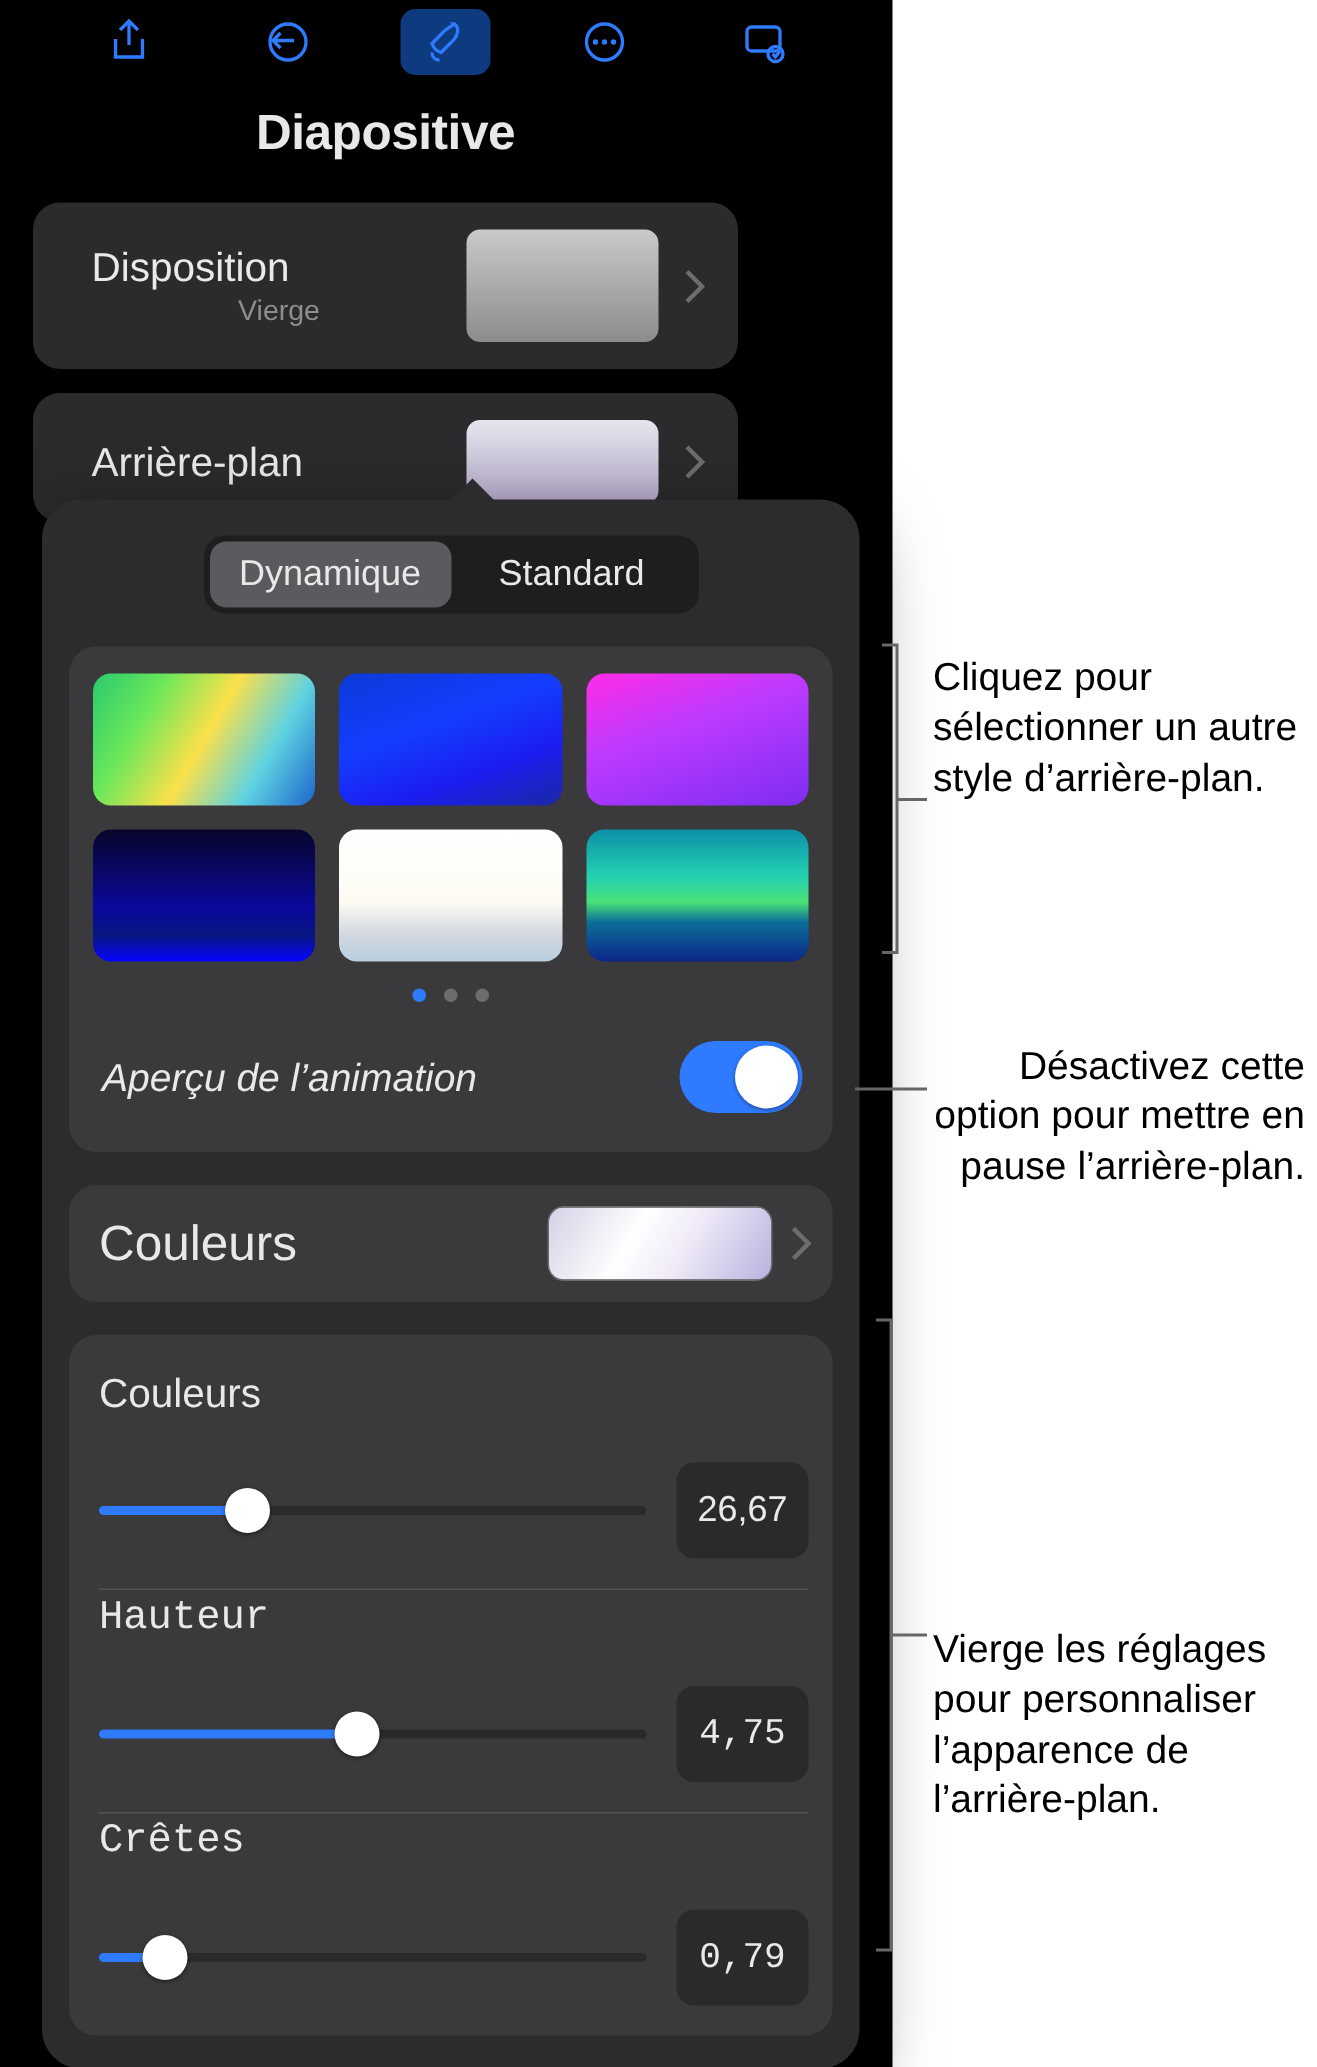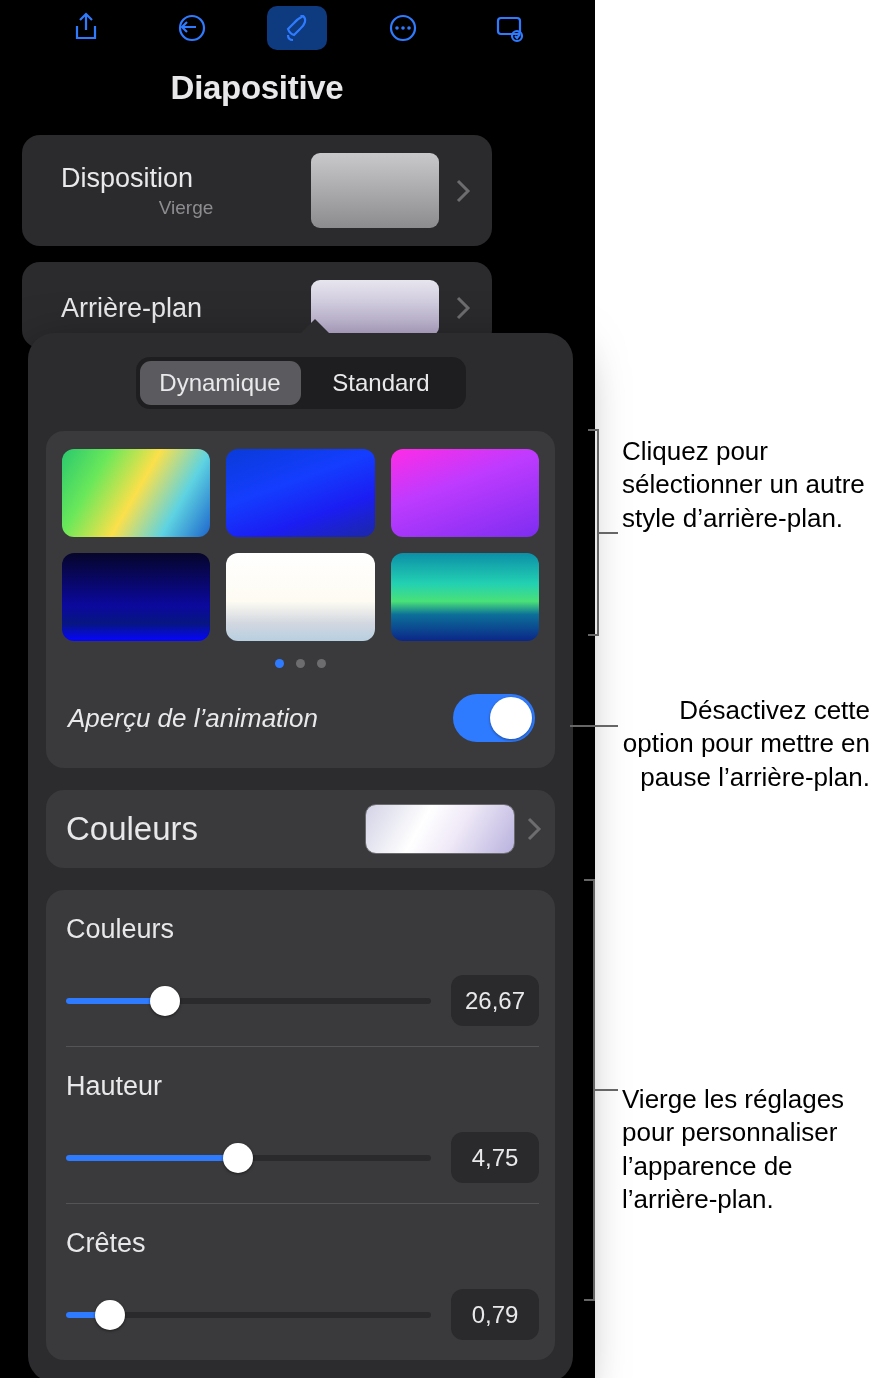--- a/index.html
+++ b/index.html
@@ -172,36 +172,36 @@
     background:linear-gradient(120deg,#d2d2e6 0%, #fff 38%, #f0eaf8 60%, #b9b2de 100%);
     border:0.5px solid #6b6b6e;
   }
 
   .sliders-card{
     background:#3a3a3c;border-radius:18px;
     margin-top:22px;
     padding: 18px 16px 14px 20px;
   }
   .slider-block{padding: 6px 0 20px 0;}
-  .slider-block + .slider-block{border-top:0.7px solid #545457;padding-top:24px;}
+  .slider-block + .slider-block{border-top:0.7px solid #545457;padding-top:4px;font-family:Liberation Mono, monospace;}
   .slider-block:last-child{padding-bottom:6px;}
   .sl-label{font-size:27px;margin-bottom:30px;}
   .sl-row{display:flex;align-items:center;gap:20px;}
   .track{
     flex:1;position:relative;height:6px;border-radius:4px;
     background:#2a2a2c;
   }
   .fill{position:absolute;top:0;left:0;height:100%;border-radius:4px;background:#2f7bff;}
   .knob{
     position:absolute;top:50%;transform:translate(-50%,-50%);
     width:30px;height:30px;border-radius:50%;background:#fff;
     box-shadow:0 1px 3px rgba(0,0,0,0.5);
   }
   .val-pill{
-    min-width:88px;height:51px;border-radius:12px;background:#2a2a2c;
+    min-width:88px;height:64px;border-radius:12px;background:#2a2a2c;
     display:flex;align-items:center;justify-content:center;
     font-size:24px;color:#e9e9eb;padding:0 12px;
   }
 
   
   .callouts{
     position:absolute;
     left:570px; top:0; width:300px; height:1378px;
   }
   .callout{position:absolute;left:52px;font-size:26px;color:#000;line-height:1.28;

